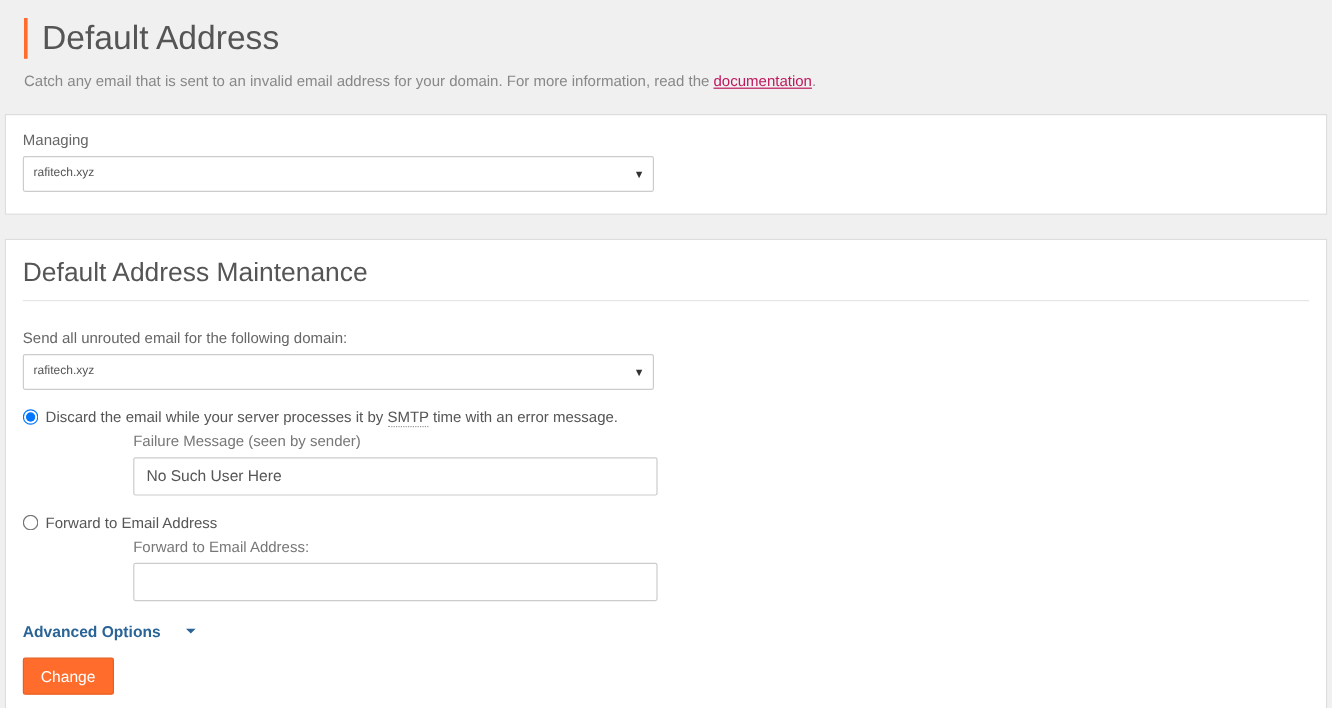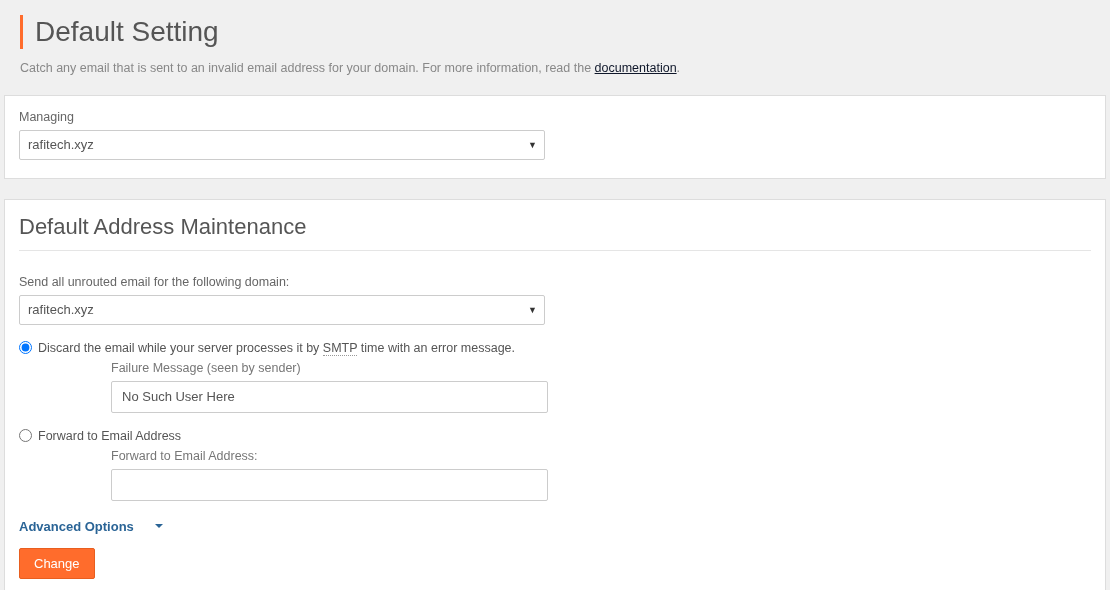--- a/index.html
+++ b/index.html
@@ -21,21 +21,21 @@
       border-left: 3px solid #ff6c2c;
       padding-left: 12px;
       margin-bottom: 12px;
       line-height: 1.2;
     }
     .page-desc {
       color: #888;
       font-size: 12.5px;
     }
     .page-desc a {
-      color: #0f172a;
+      color: #be185d;
       text-decoration: underline;
     }
     .panel {
       background: #fff;
       border: 1px solid #ddd;
       margin: 0 4px 20px 4px;
       padding: 14px 14px 18px 14px;
     }
     .form-label {
       color: #666;
@@ -46,21 +46,21 @@
     .select-wrap {
       position: relative;
       width: 526px;
     }
     select {
       width: 100%;
       height: 30px;
       border: 1px solid #ccc;
       border-radius: 2px;
       padding: 4px 8px;
-      font-size: 13px;
+      font-size: 10px;
       color: #555;
       background: #fff;
       appearance: none;
       -webkit-appearance: none;
     }
     .select-wrap::after {
       content: "▼";
       position: absolute;
       right: 8px;
       top: 50%;
@@ -148,21 +148,21 @@
       cursor: pointer;
     }
     .panel.main {
       padding-bottom: 24px;
     }
   </style>
 </head>
 <body>
 
 <div class="page-header">
-  <h1 class="page-title">Default Setting</h1>
+  <h1 class="page-title">Default Address</h1>
   <p class="page-desc">
     <span>Catch any email that is sent to an invalid email address for your domain. For more information, read the </span><a href="#">documentation</a><span>.</span>
   </p>
 </div>
 
 <div class="panel">
   <label class="form-label">Managing</label>
   <div class="select-wrap">
     <select>
       <option>rafitech.xyz</option>

